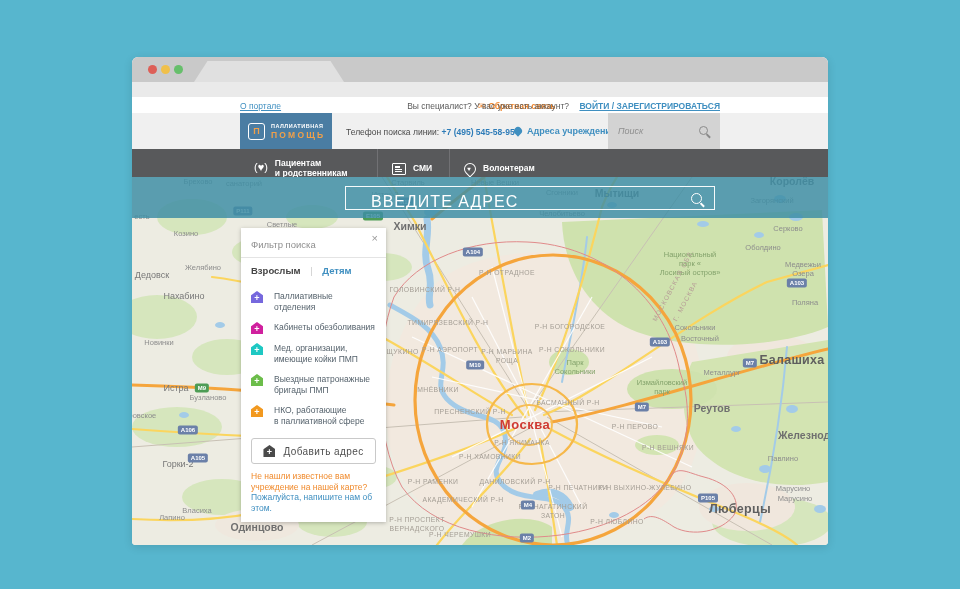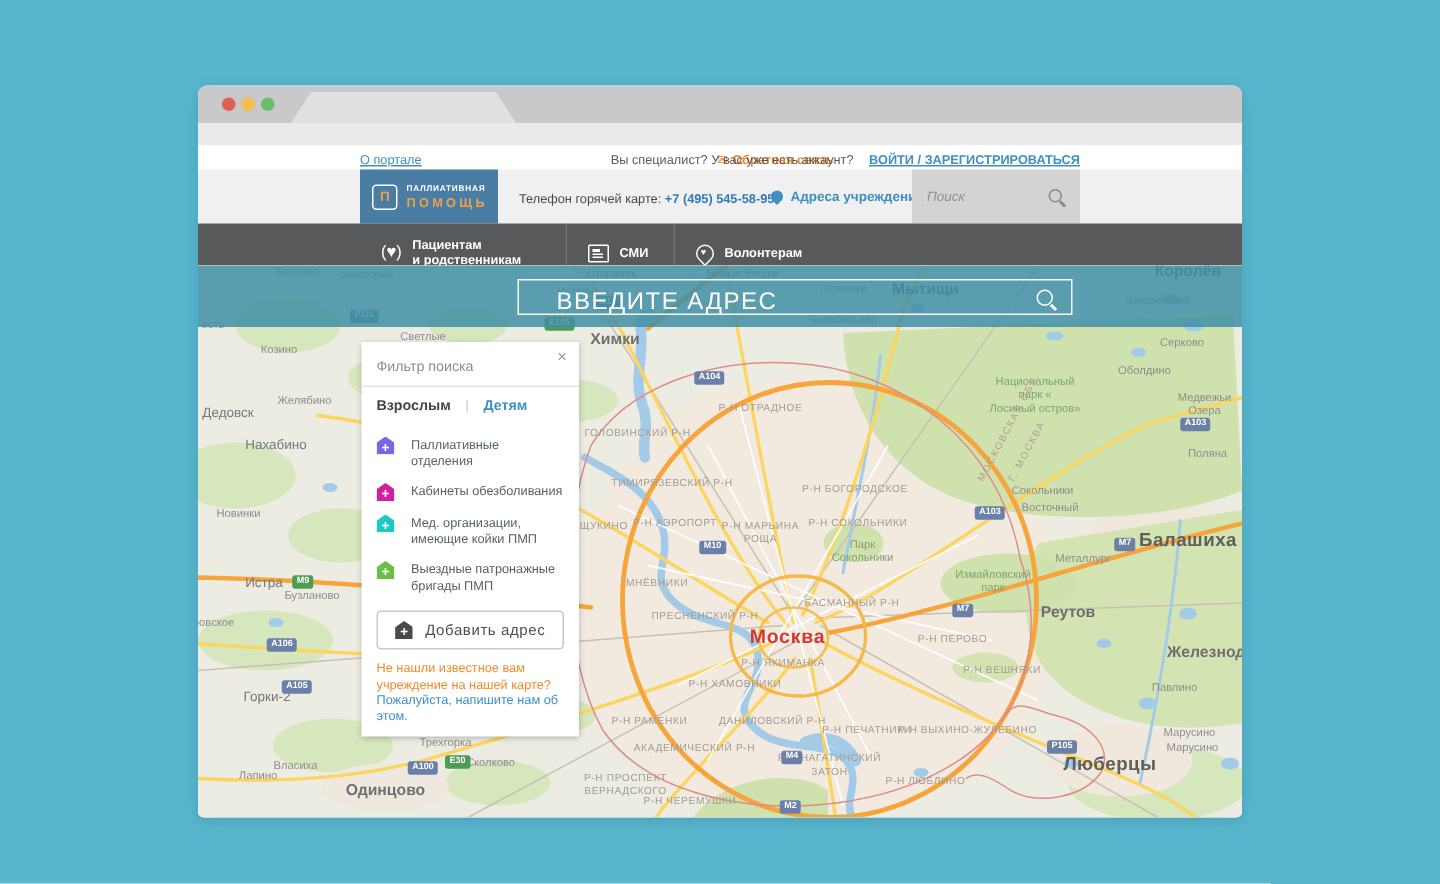--- a/index.html
+++ b/index.html
@@ -112,21 +112,21 @@
     </div>
 
     <div class="header">
       <div class="logo">
         <span class="logo-box">П</span>
         <span>
           <div class="logo-l1">ПАЛЛИАТИВНАЯ</div>
           <div class="logo-l2">ПОМОЩЬ</div>
         </span>
       </div>
-      <div class="hotline"><span>Телефон горячей карте:</span> <b>+7 (495) 545-58-95</b></div>
+      <div class="hotline"><span>Телефон поиска линии:</span> <b>+7 (495) 545-58-95</b></div>
       <div class="addresses">
           <span class="pin"></span>
           <span>Адреса учреждений</span>
         </div>
       <div class="hsearch">
         <span class="ph">Поиск</span>
         <span class="lens"></span>
       </div>
     </div>
 
@@ -380,20 +380,25 @@
           <li>
             <span class="house" style="background: rgb(30, 200, 195);"></span>
             <span class="flabel">Мед. организации,
 имеющие койки ПМП</span>
           </li>
           <li>
             <span class="house" style="background: rgb(108, 189, 74);"></span>
             <span class="flabel">Выездные патронажные
 бригады ПМП</span>
           </li>
+          <li>
+            <span class="house" style="background: rgb(242, 153, 31);"></span>
+            <span class="flabel">НКО, работающие
+в паллиативной сфере</span>
+          </li>
         </ul>
         <div class="add-btn">
           <span class="house"></span>
           <span class="lbl">Добавить адрес</span>
         </div>
         <div class="note">
           <span class="org">Не нашли известное вам учреждение на нашей карте? </span><span class="blu">Пожалуйста, напишите нам об этом.</span>
         </div>
       </div>
     </div>

